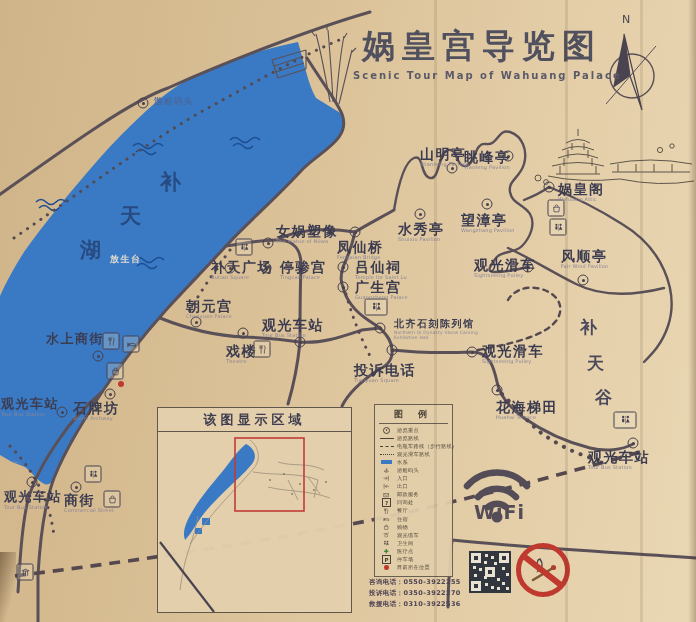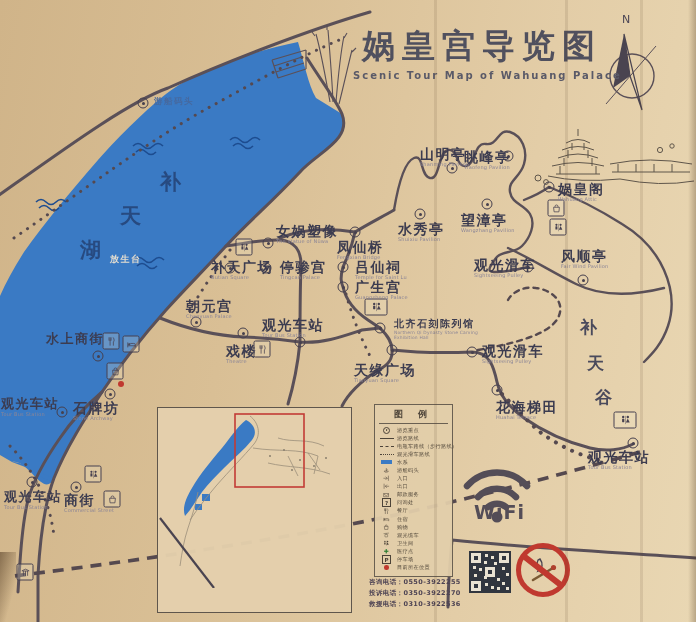--- a/index.html
+++ b/index.html
@@ -328,21 +328,21 @@
     </div>
   <div class="poi" style="left:226px;top:343px">
       <span class="cn">戏楼</span>
       <span class="en">Theatre</span>
     </div>
   <div class="poi wrap" style="left:394px;top:318px">
       <span class="cn" style="font-size:10px">北齐石刻陈列馆</span>
       <span class="en" style="font-size:4.4px">Northern Qi Dynasty Stone Carving Exhibition Hall</span>
     </div>
   <div class="poi" style="left:354px;top:362px">
-      <span class="cn">天缘广场</span>
+      <span class="cn">投诉电话</span>
       <span class="en">Tianyuan Square</span>
     </div>
   <div class="poi" style="left:482px;top:343px">
       <span class="cn">观光滑车</span>
       <span class="en">Sightseeing Pulley</span>
     </div>
   <div class="poi" style="left:496px;top:399px">
       <span class="cn">花海梯田</span>
       <span class="en">Huahai Terrace</span>
     </div>
@@ -561,20 +561,21 @@
       </div>
     <div class="lg-row">
         <span class="lg-sym">
           <span class="sym-red"></span>
         </span>
         <span class="lg-txt">目前所在位置</span>
       </div>
   </div>
 
   <div id="inset">
+    <div class="inset-title">该图显示区域</div>
     <svg width="192" height="180" viewBox="0 0 192 180">
       <path d="M88,12 C96,16 100,24 94,32 C86,42 76,50 66,60 C58,68 50,76 44,84 C40,90 36,96 32,102 L27,108 C24,100 28,90 34,80 C42,66 54,52 64,40 C72,30 80,18 88,12 Z" fill="#3a7ac4"></path>
       <rect x="44" y="86" width="8" height="7" fill="#3a7ac4"></rect>
         <rect x="37" y="96" width="7" height="6" fill="#3a7ac4"></rect>
       <g stroke="#9a8e7a" stroke-width="0.8" fill="none">
         <path d="M92,8 C100,14 104,26 96,36 C86,48 72,62 58,78 C48,90 40,100 32,112"></path>
         <path d="M95,40 C120,44 140,40 160,48 M110,55 C130,60 150,58 172,66 M120,30 C135,35 150,30 166,38 M150,45 L162,62 M130,48 L140,68 M160,48 L156,66"></path>
         <path d="M40,84 C38,96 34,108 30,120 C26,132 24,144 22,158"></path>
       </g>
       <g fill="#8a7f6e">

